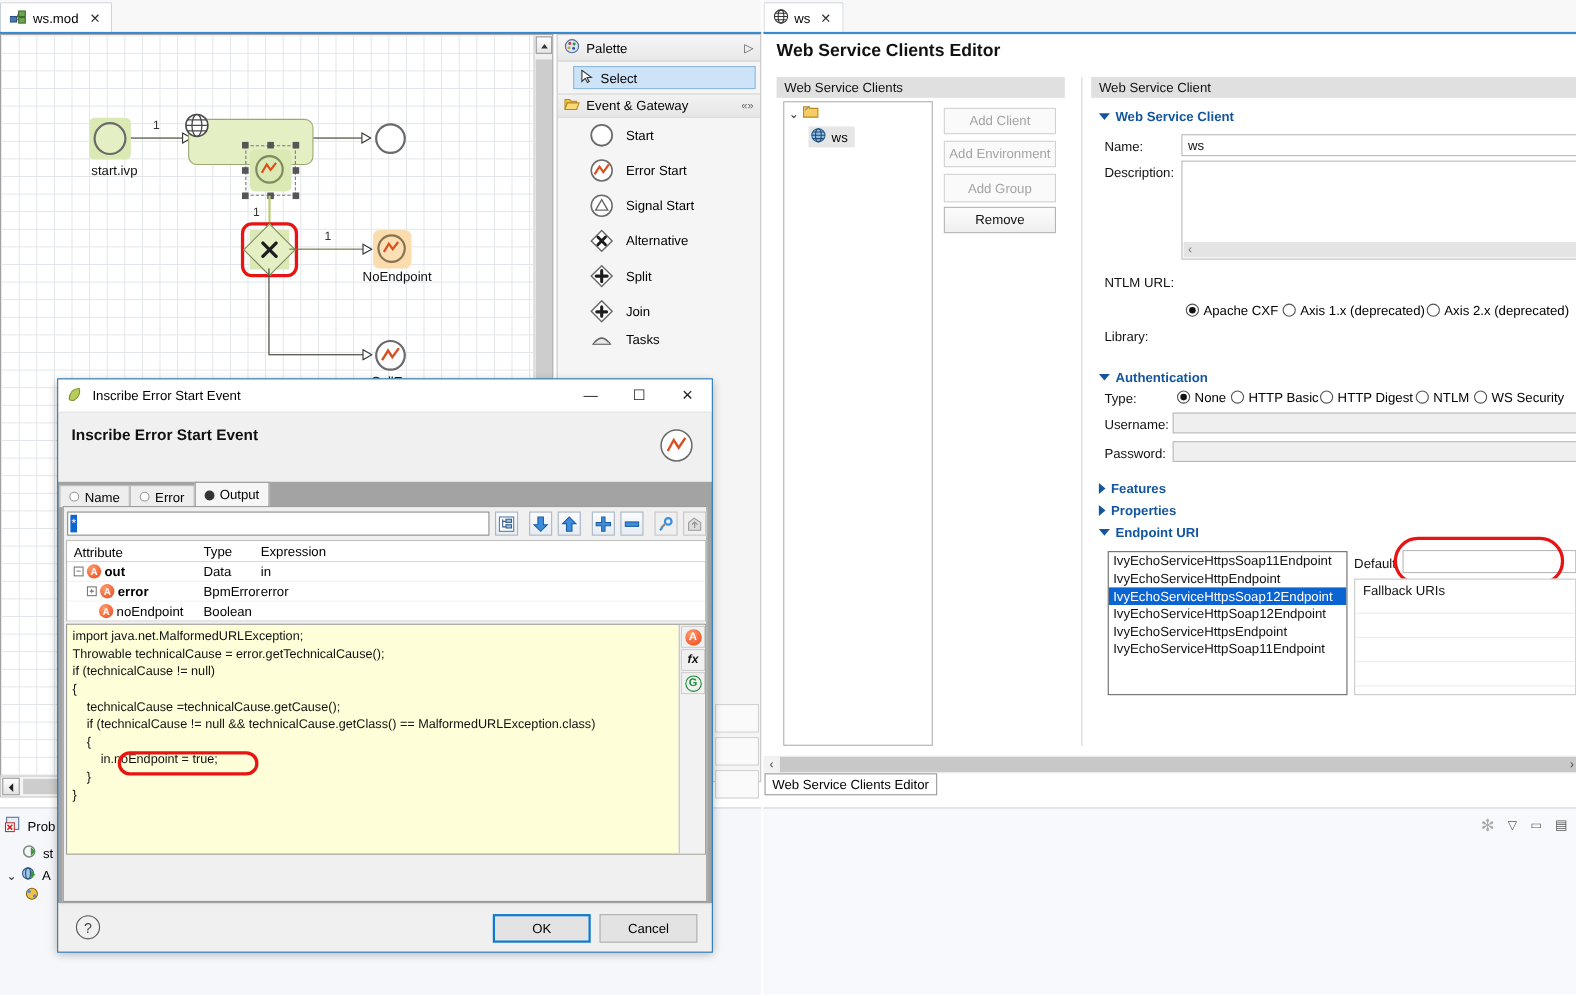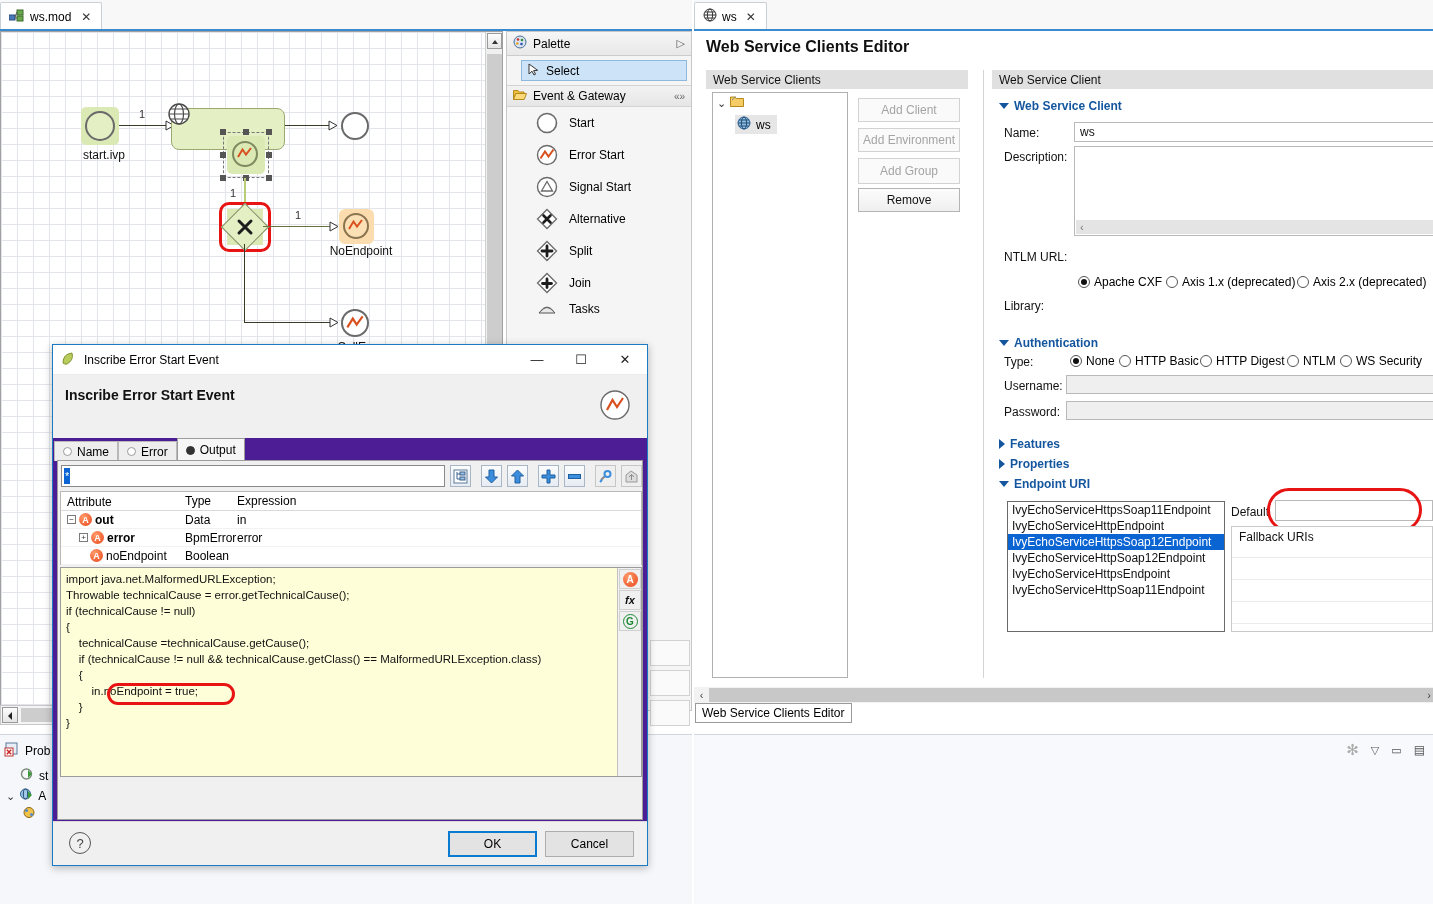--- a/index.html
+++ b/index.html
@@ -161,21 +161,21 @@
   .prob-view { position:absolute; left:0; top:4px; width:692px; height:170px; background:#f5f7fa; border-top:1px solid #cfd6de;}
   .prob-head { position:absolute; left:4px; top:6px; display:flex; align-items:center; gap:5px; font-size:12px; }
   .prob-row { position:absolute; display:flex; align-items:center; gap:4px; font-size:12px; }
 
   .right-strip { position:absolute; left:694px; top:4px; width:739px; height:170px; background:#f7f9fc; border-top:1px solid #cfd6de; }
   .rs-icons { position:absolute; right:8px; top:6px; display:flex; align-items:center; gap:12px; }
 
   
   .dialog {
     position:absolute; left:52px; top:344px; width:596px; height:522px;
-    background:#4c1d95; border:1px solid #1a7ac4; box-shadow:0 2px 8px rgba(0,0,0,.28);
+    background:#a3a3a3; border:1px solid #1a7ac4; box-shadow:0 2px 8px rgba(0,0,0,.28);
   }
   .dlg-title {
     height:30px; background:#ffffff; display:flex; align-items:center; padding-left:8px; gap:8px; font-size:12px;
     border-bottom:1px solid #ececec;
   }
   .dlg-wbtns { margin-left:auto; display:flex; align-items:stretch; height:30px; }
   .dlg-wbtn { width:44px; display:flex; align-items:center; justify-content:center; font-size:13px; color:#222; }
   .dlg-header { position:absolute; left:0; top:30px; width:594px; height:63px; background:#f0f0f0; }
   .dlg-h1 { position:absolute; left:12px; top:12px; font-size:14px; font-weight:bold; color:#111; }
   .dlg-hicon { position:absolute; right:16px; top:14px; }

